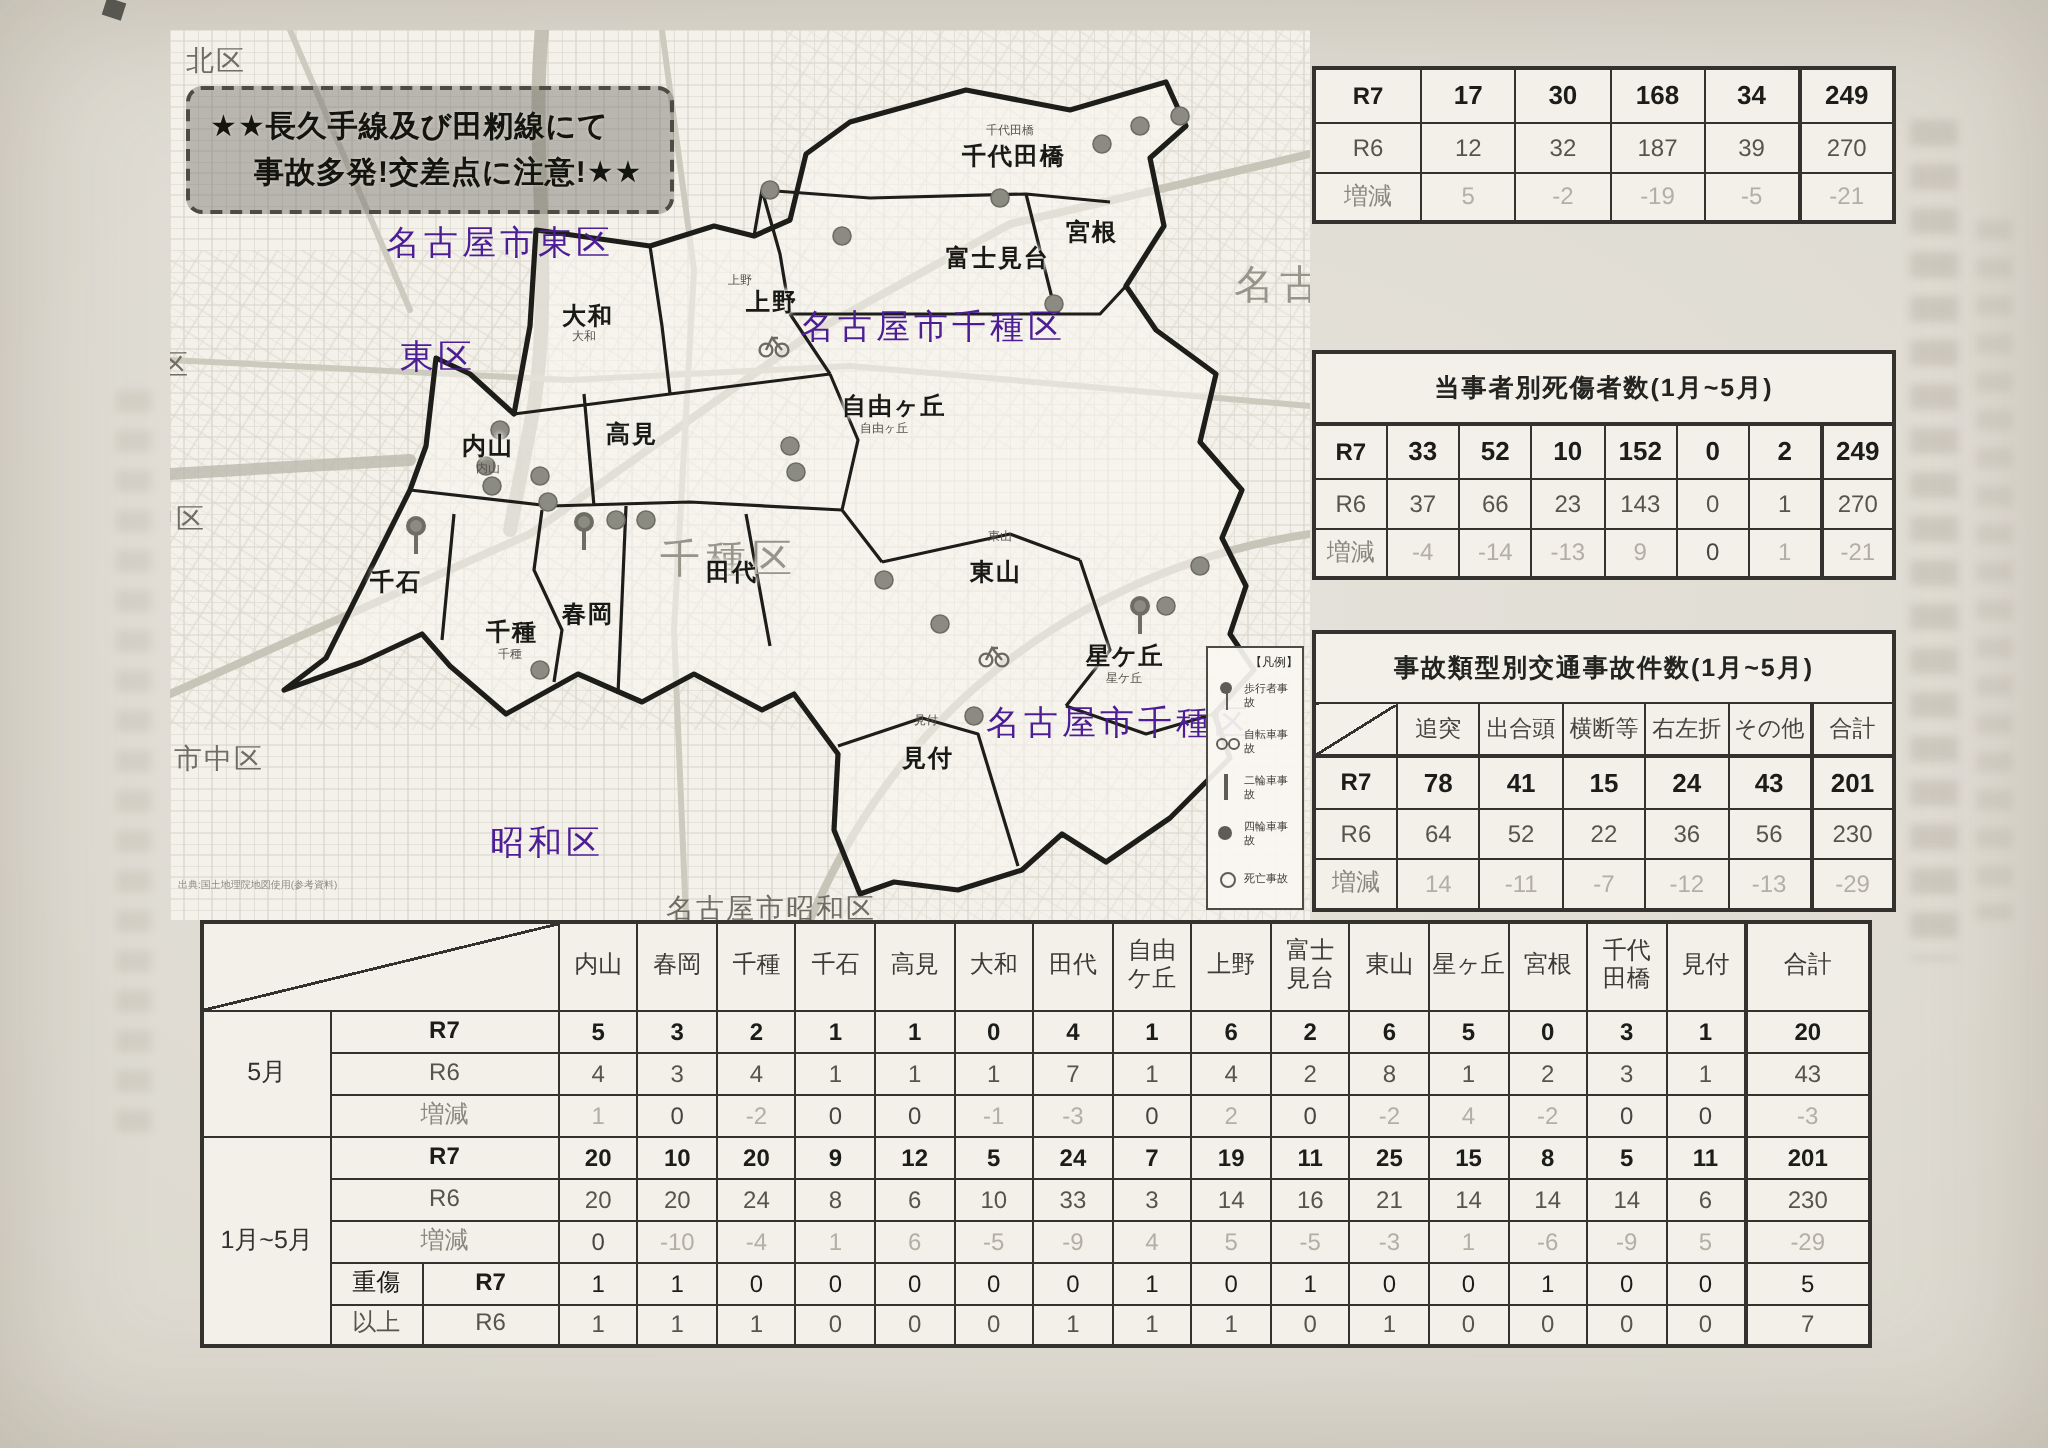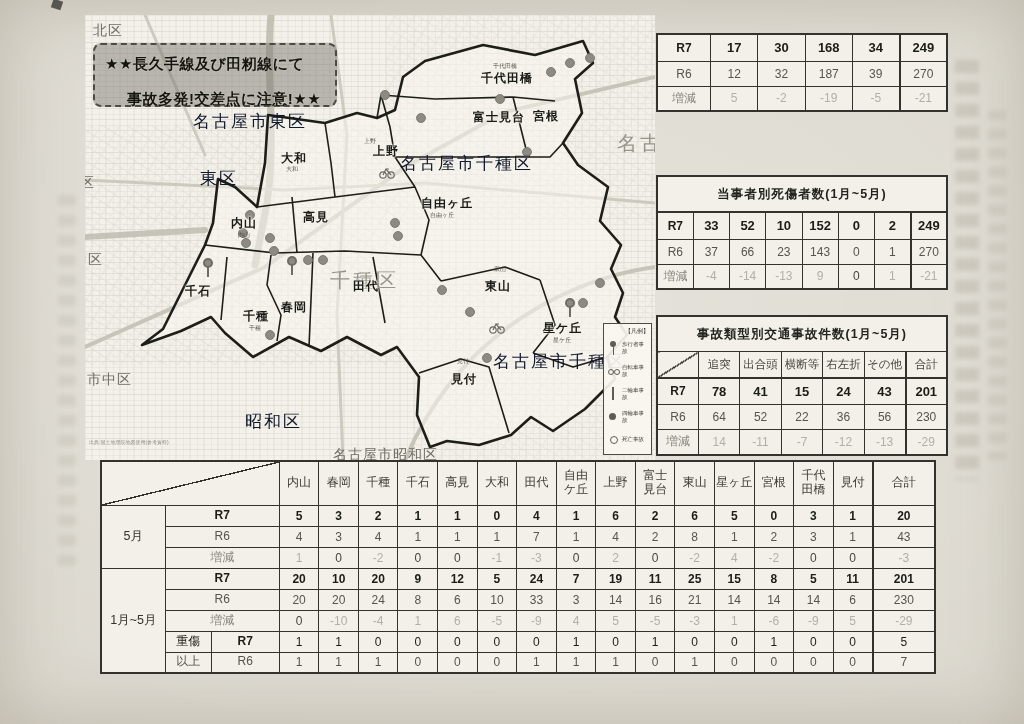--- a/index.html
+++ b/index.html
@@ -22,36 +22,36 @@
   .bleed-r2{left:988px;top:110px;width:18px;height:350px;opacity:.13;
     background:repeating-linear-gradient(180deg,#87806f 0 10px,transparent 10px 19px);}
   .bleed-l1{left:58px;top:195px;width:18px;height:380px;opacity:.13;
     background:repeating-linear-gradient(180deg,#87806f 0 11px,transparent 11px 20px);}
   .speck{position:absolute;left:52px;top:0;width:10px;height:9px;background:#3a3833;transform:rotate(18deg);opacity:.8;}
 
   
   .map-panel{position:absolute;left:85px;top:15px;width:570px;height:445px;overflow:hidden;background:#f3f1ea;}
   .map-svg{position:absolute;left:0;top:0;}
   .mlabel{position:absolute;white-space:nowrap;line-height:1;}
-  .ward{color:#0f172a;font-size:17px;letter-spacing:2px;}
+  .ward{color:#4c1d95;font-size:17px;letter-spacing:2px;}
   .ward-sm{color:#6f6d64;font-size:14px;letter-spacing:1px;}
   .ward-big{color:#97948a;font-size:20px;letter-spacing:3px;}
   .district{color:#191915;font-size:12px;font-weight:bold;letter-spacing:1px;
     text-shadow:0 0 3px #f3f1ea,0 0 3px #f3f1ea,0 0 2px #f3f1ea;}
   .tiny{color:#55534c;font-size:6px;font-weight:normal;letter-spacing:0;}
   .map-source{position:absolute;left:4px;top:424px;font-size:5px;color:#8d8a80;letter-spacing:0;}
   .banner{
     position:absolute;left:8px;top:28px;width:244px;height:64px;
     background:rgba(112,110,101,.45);
     border:2.5px dashed #4c4b44;border-radius:8px;
     padding:7px 8px 0 10px;box-sizing:border-box;
     color:#15150f;font-weight:bold;font-size:15px;line-height:1.55;letter-spacing:.5px;
     text-shadow:0 0 2px rgba(240,238,230,.5);
   }
-  .banner .l2{padding-left:22px;margin-top:12px;}
+  .banner .l2{padding-left:22px;}
   .legend{
     position:absolute;left:518px;top:308px;width:49px;height:132px;
     background:rgba(248,246,240,.92);border:1.2px solid #4c4b44;
     box-sizing:border-box;padding:3px 2px 0 3px;
   }
   .legend-title{font-size:6px;color:#2c2b26;text-align:right;letter-spacing:0;}
   .legend-item{display:flex;align-items:center;height:23px;gap:3px;}
   .legend-item .lab{font-size:5.5px;color:#3c3b35;letter-spacing:0;}
   .li-icon{width:12px;height:16px;flex:none;position:relative;}
   .icon-pin::before{content:"";position:absolute;left:3px;top:1px;width:6px;height:6px;border-radius:50%;background:#5e5d55;}
@@ -224,21 +224,21 @@
     <span class="mlabel ward" style="left:408px;top:338px;">名古屋市千種区</span>
     <span class="mlabel ward-big" style="left:245px;top:255px;">千種区</span>
     <span class="mlabel ward-big" style="left:532px;top:118px;">名古</span>
 
     <span class="mlabel district" style="left:196px;top:137px;">大和</span>
     <span class="mlabel tiny" style="left:201px;top:151px;">大和</span>
     <span class="mlabel district" style="left:288px;top:130px;">上野</span>
     <span class="mlabel tiny" style="left:279px;top:123px;">上野</span>
     <span class="mlabel district" style="left:396px;top:57px;">千代田橋</span>
     <span class="mlabel tiny" style="left:408px;top:48px;">千代田橋</span>
-    <span class="mlabel district" style="left:388px;top:96px;">富士見台</span>
+    <span class="mlabel district" style="left:388px;top:108px;">富士見台</span>
     <span class="mlabel district" style="left:448px;top:95px;">宮根</span>
     <span class="mlabel district" style="left:146px;top:202px;">内山</span>
     <span class="mlabel tiny" style="left:153px;top:217px;">内山</span>
     <span class="mlabel district" style="left:218px;top:196px;">高見</span>
     <span class="mlabel district" style="left:336px;top:182px;">自由ヶ丘</span>
     <span class="mlabel tiny" style="left:345px;top:197px;">自由ヶ丘</span>
     <span class="mlabel district" style="left:100px;top:270px;">千石</span>
     <span class="mlabel district" style="left:158px;top:295px;">千種</span>
     <span class="mlabel tiny" style="left:164px;top:310px;">千種</span>
     <span class="mlabel district" style="left:196px;top:286px;">春岡</span>

